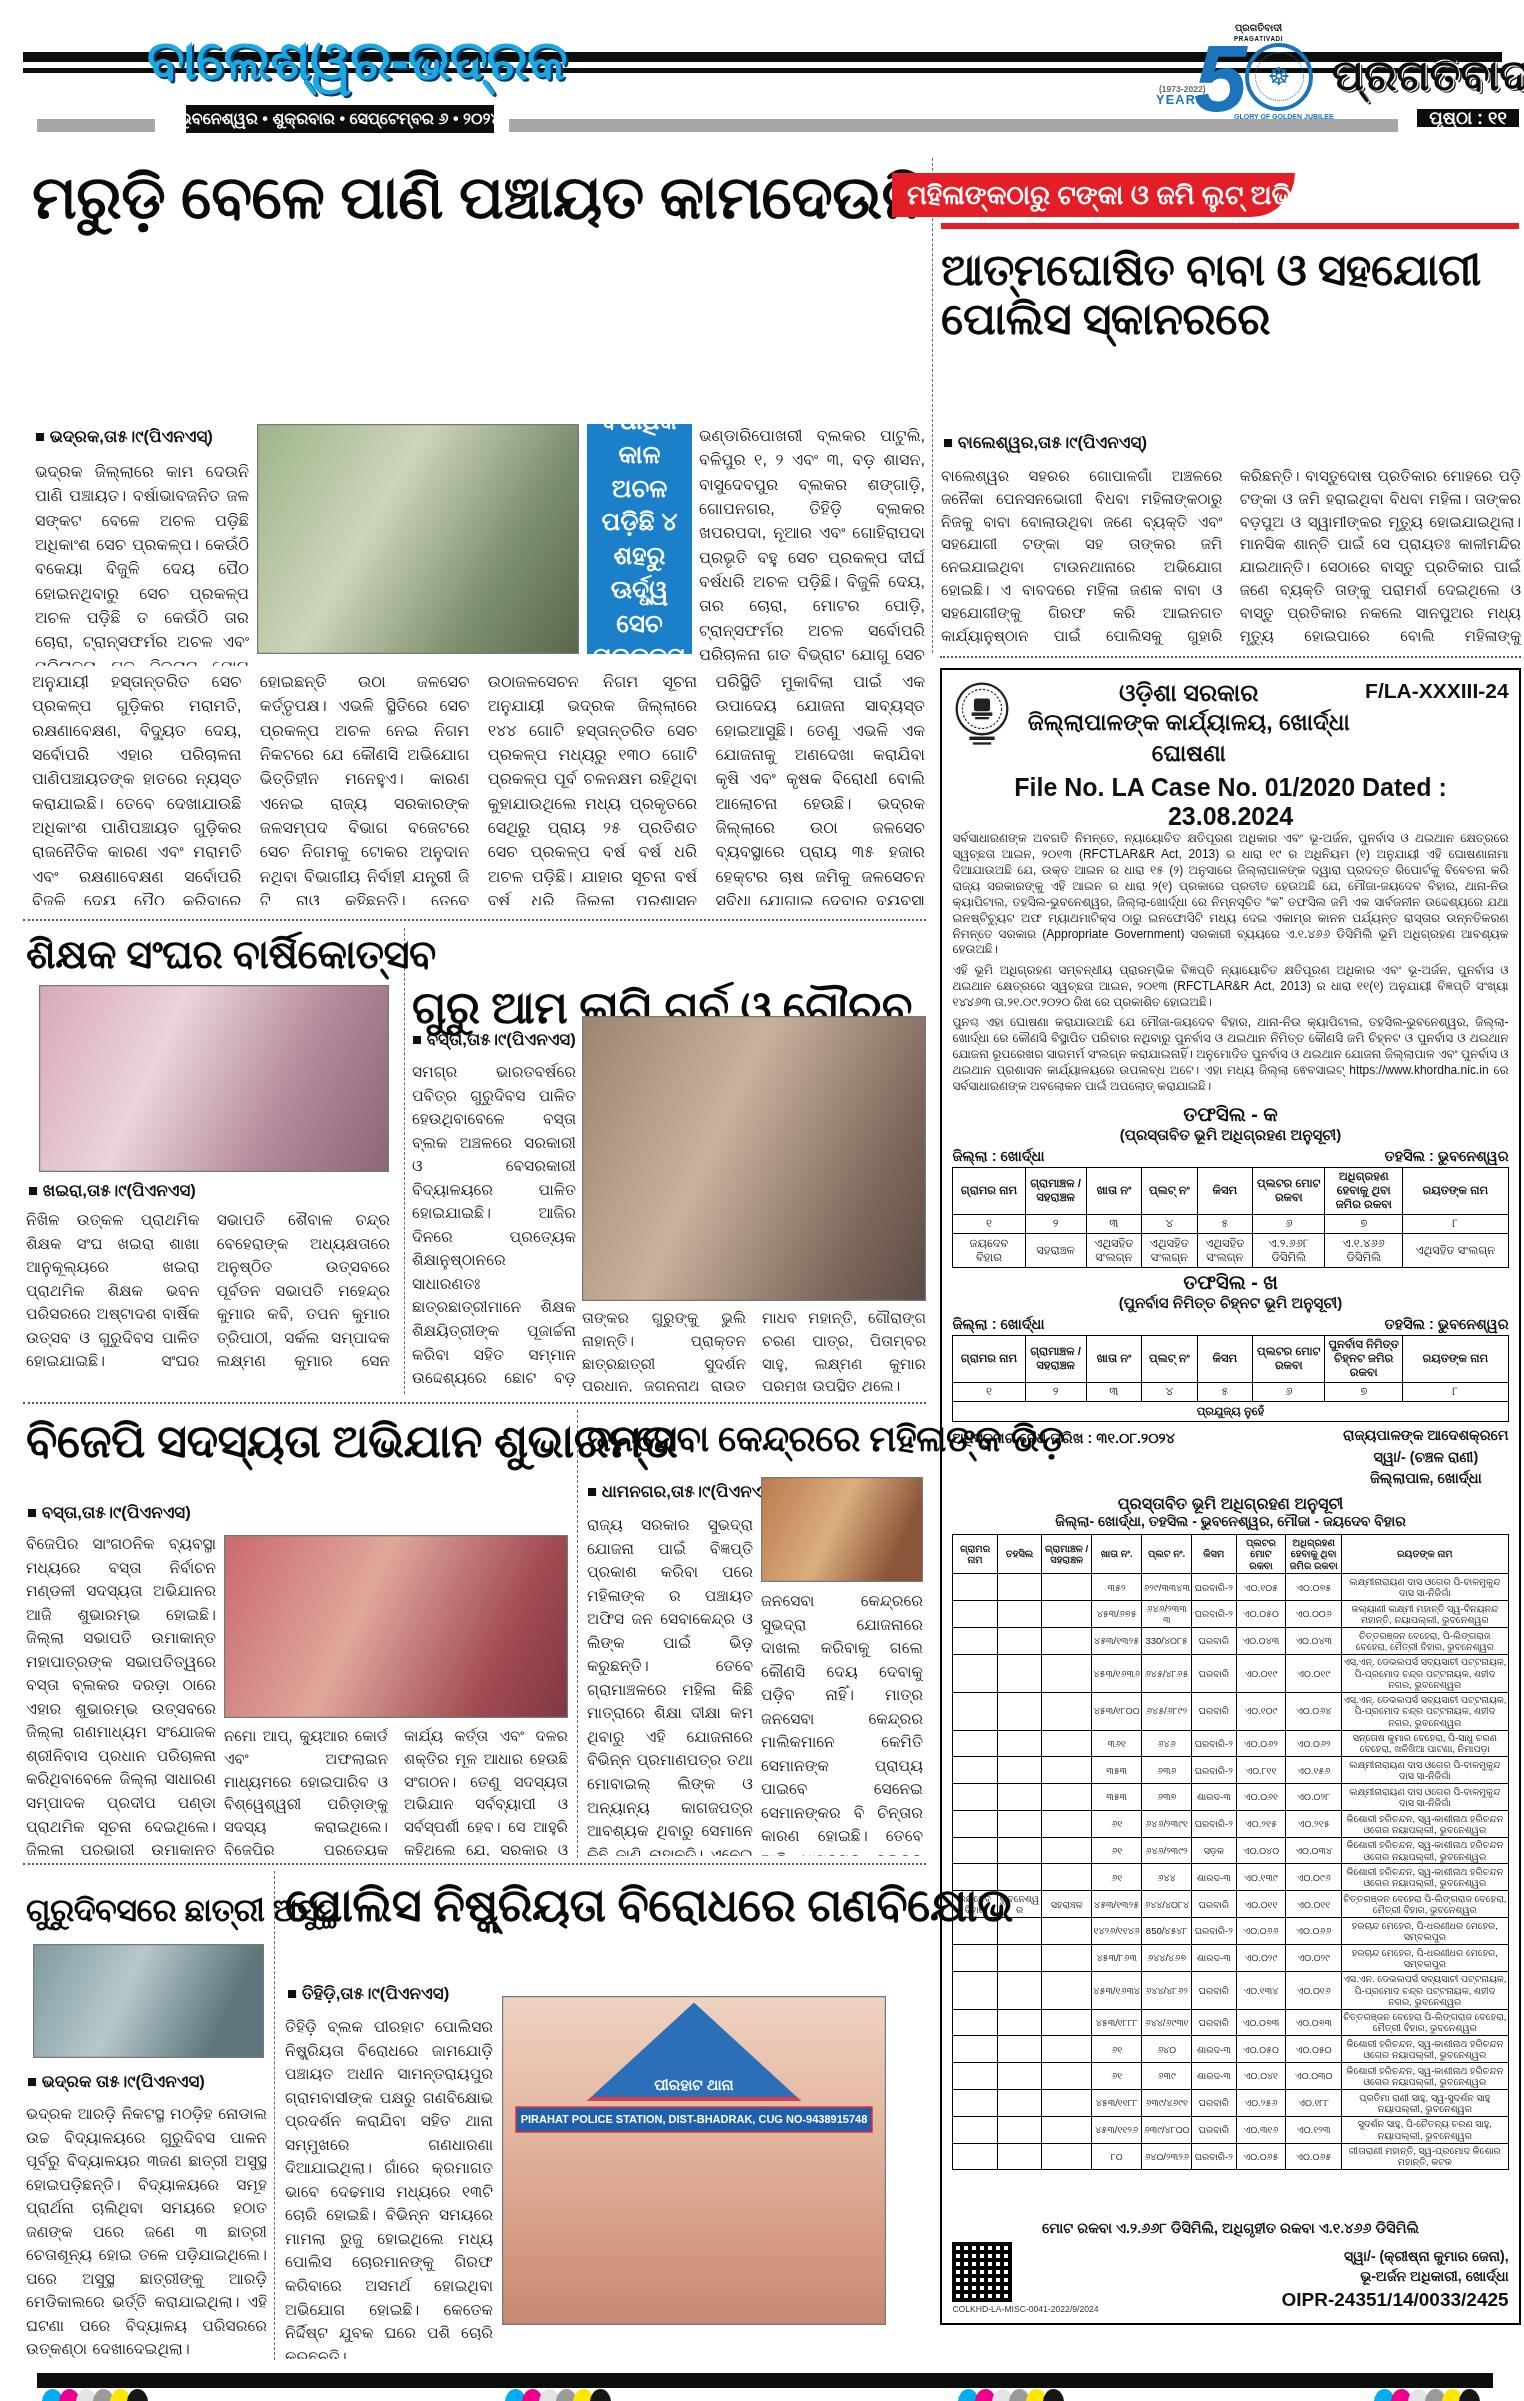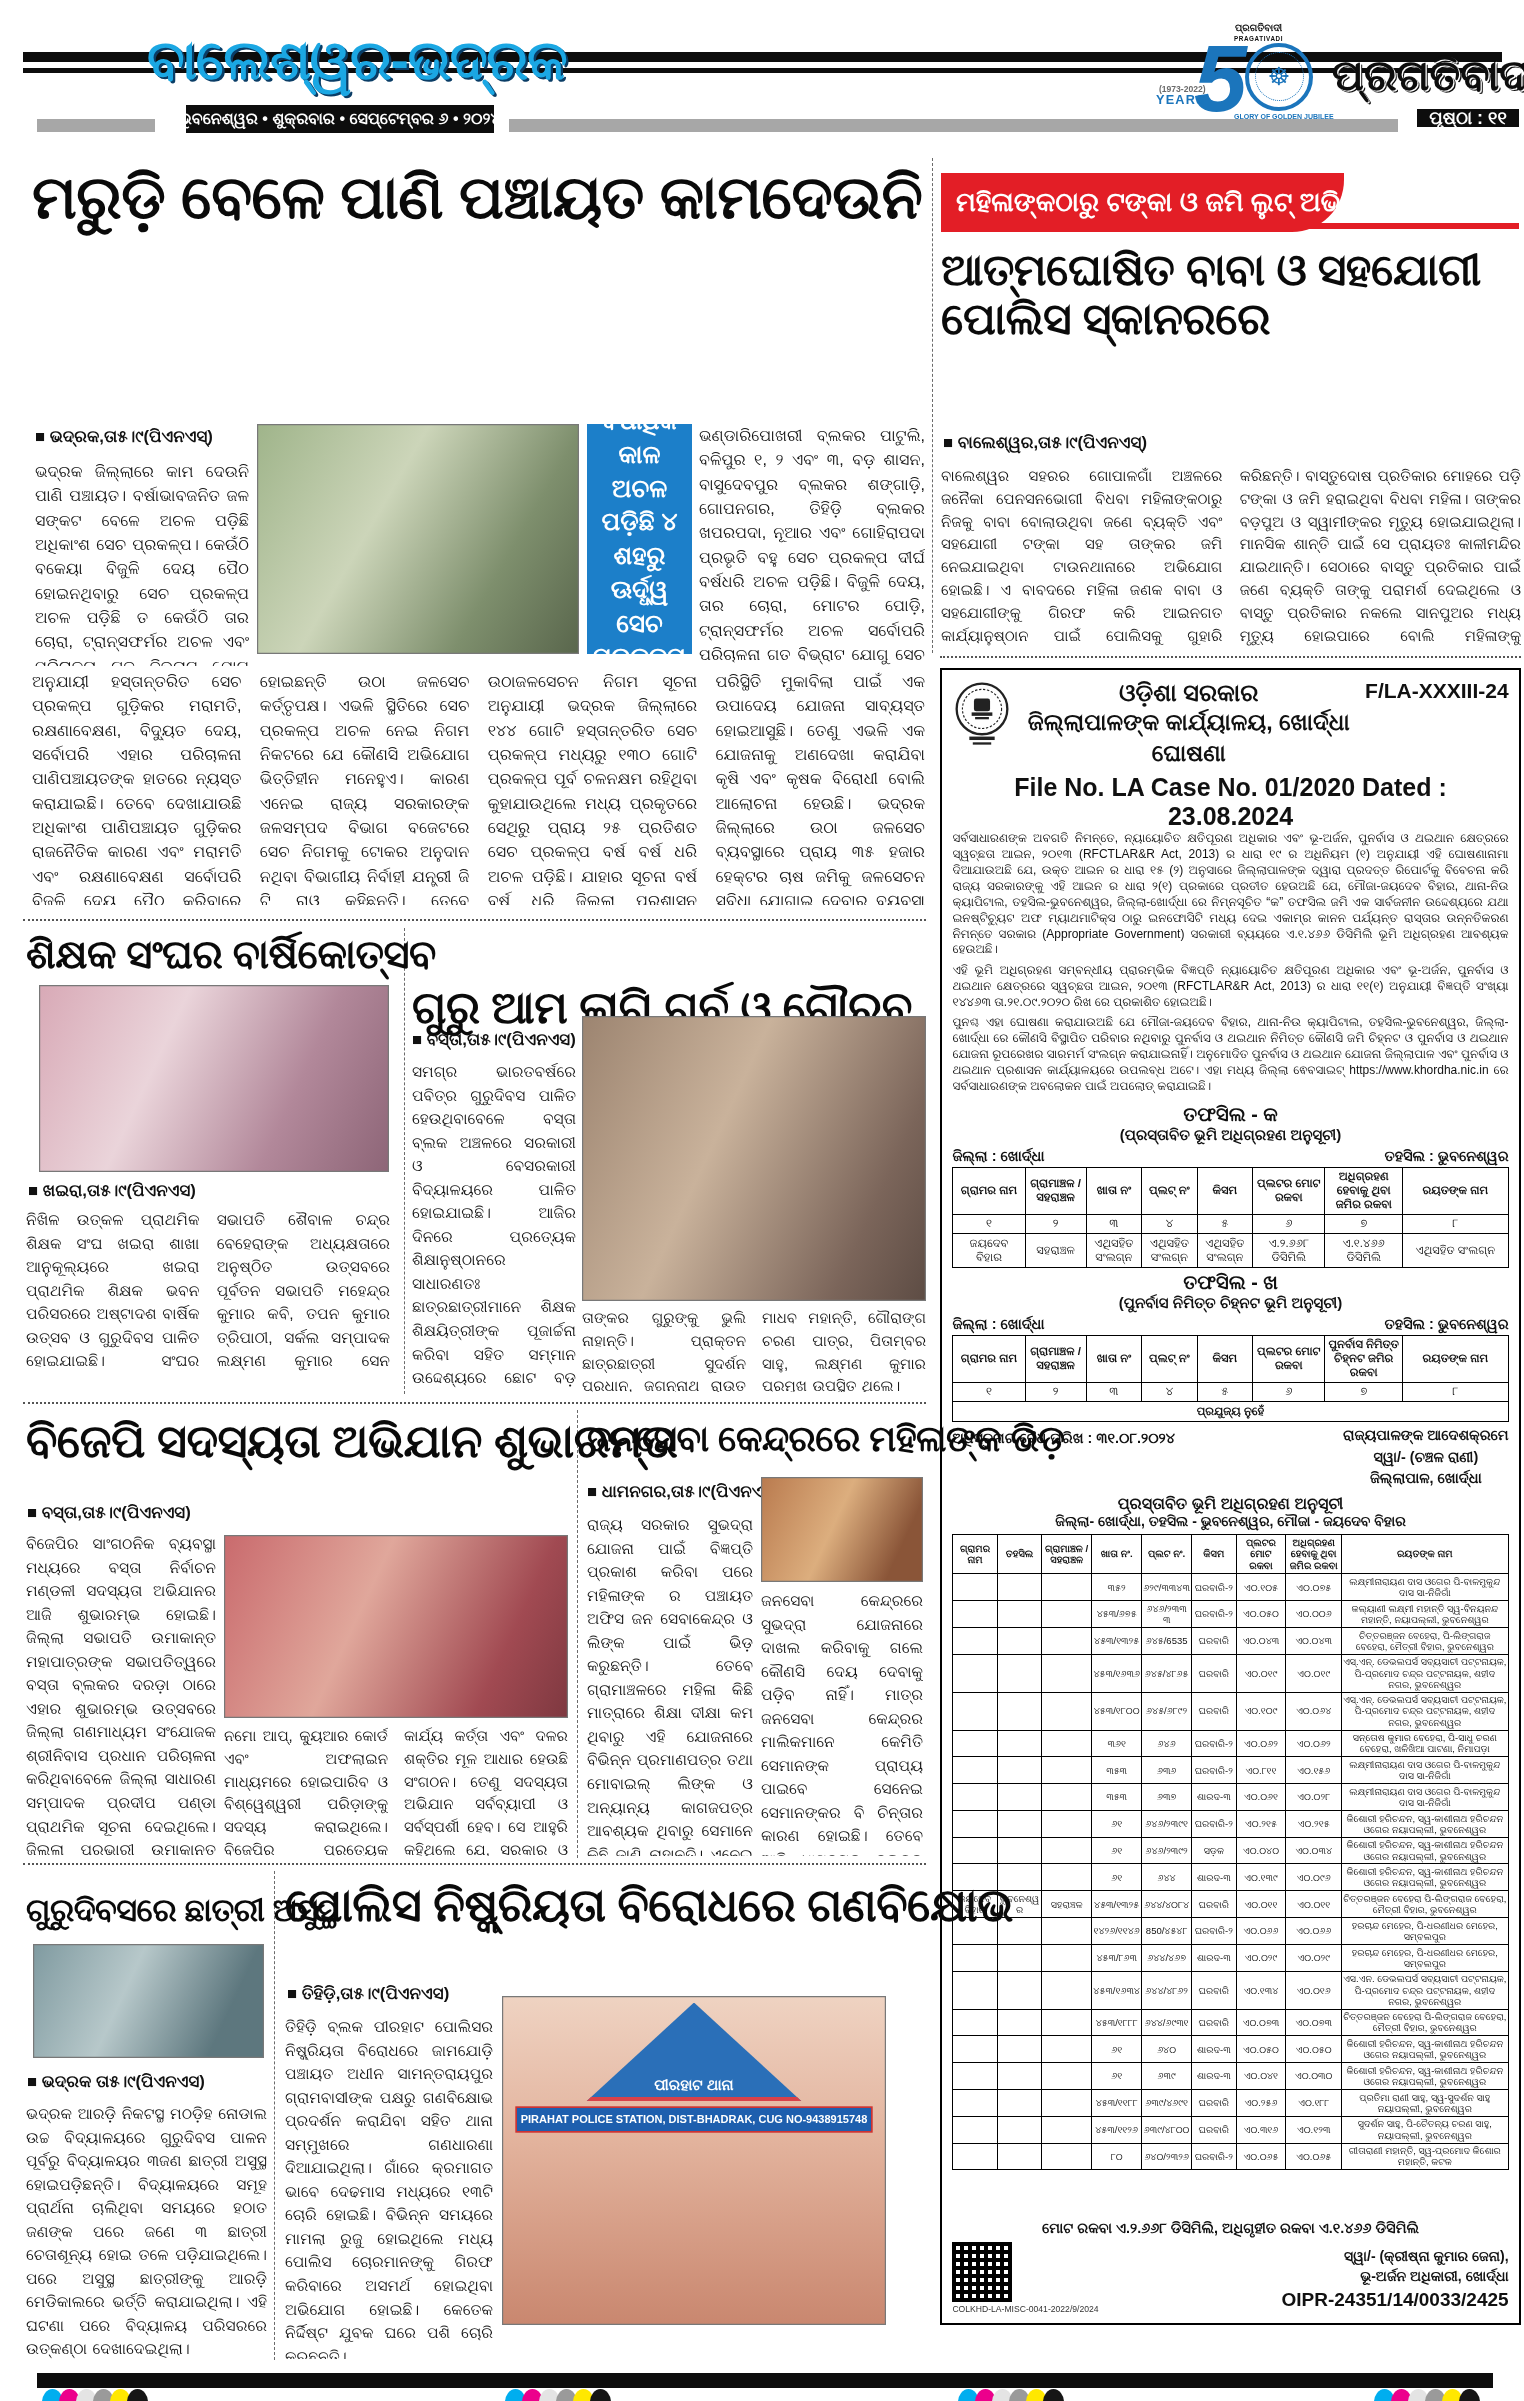--- a/index.html
+++ b/index.html
@@ -121,21 +121,21 @@
   <div class="abs photo" style="left:257px;top:424px;width:322px;height:230px;background:linear-gradient(120deg,#9fb48a,#ccd5b9 38%,#7e8f6d 72%,#59664c)"></div>
   <div class="abs sidebox" style="left:587px;top:424px;width:105px;height:230px">ବର୍ଷାଧିକ କାଳ ଅଚଳ ପଡ଼ିଛି ୪ ଶହରୁ ଊର୍ଦ୍ଧ୍ୱ ସେଚ ପ୍ରକଳ୍ପ</div>
   <div class="abs body-txt" style="left:699px;top:424px;width:226px;height:242px">ଭଣ୍ଡାରିପୋଖରୀ ବ୍ଲକର ପାଟୁଲି, ବଳିପୁର ୧, ୨ ଏବଂ ୩, ବଡ଼ ଶାସନ, ବାସୁଦେବପୁର ବ୍ଲକର ଶଙ୍ଗାଡ଼ି, ଗୋପନଗର, ତିହିଡ଼ି ବ୍ଲକର ଖପରପଦା, ନୂଆର ଏବଂ ଗୋହିରାପଦା ପ୍ରଭୃତି ବହୁ ସେଚ ପ୍ରକଳ୍ପ ଦୀର୍ଘ ବର୍ଷଧରି ଅଚଳ ପଡ଼ିଛି। ବିଜୁଳି ଦେୟ, ତାର ଚୋରା, ମୋଟର ପୋଡ଼ି, ଟ୍ରାନ୍ସଫର୍ମର ଅଚଳ ସର୍ବୋପରି ପରିଚାଳନା ଗତ ବିଭ୍ରାଟ ଯୋଗୁ ସେଚ ପ୍ରକଳ୍ପ ଗୁଡ଼ିକ ବର୍ଷ ବର୍ଷ ଧରି ଅଚଳ ପଡ଼ିଛି।</div>
   <div class="abs" style="left:32px;top:670px;width:893px;height:235px;display:flex;gap:18.4px">
     <div class="body-txt" style="flex:1;height:100%">ଅନୁଯାୟୀ ହସ୍ତାନ୍ତରିତ ସେଚ ପ୍ରକଳ୍ପ ଗୁଡ଼ିକର ମରାମତି, ରକ୍ଷଣାବେକ୍ଷଣ, ବିଦ୍ୟୁତ ଦେୟ, ସର୍ବୋପରି ଏହାର ପରିଚାଳନା ପାଣିପଞ୍ଚାୟତଙ୍କ ହାତରେ ନ୍ୟସ୍ତ କରାଯାଇଛି। ତେବେ ଦେଖାଯାଉଛି ଅଧିକାଂଶ ପାଣିପଞ୍ଚାୟତ ଗୁଡ଼ିକର ରାଜନୈତିକ କାରଣ ଏବଂ ମରାମତି ଏବଂ ରକ୍ଷଣାବେକ୍ଷଣ ସର୍ବୋପରି ବିଜୁଳି ଦେୟ ପୈଠ କରିବାରେ ଅବହେଳା ଯୋଗୁ ବର୍ଷ ବର୍ଷ ଧରି ବହୁ ପାଣିପଞ୍ଚାୟତ ଅଚଳ ପଡ଼ିଛି। ଯାହାକି ସରକାରଙ୍କ ଦୃଷ୍ଟିକୁ ଆସୁନାହିଁ। ତେବେ ଜିଲ୍ଲାରେ</div>
     <div class="body-txt" style="flex:1;height:100%">ହୋଇଛନ୍ତି ଉଠା ଜଳସେଚ କର୍ତ୍ତୃପକ୍ଷ। ଏଭଳି ସ୍ଥିତିରେ ସେଚ ପ୍ରକଳ୍ପ ଅଚଳ ନେଇ ନିଗମ ନିକଟରେ ଯେ କୌଣସି ଅଭିଯୋଗ ଭିତ୍ତିହୀନ ମନେହୁଏ। କାରଣ ଏନେଇ ରାଜ୍ୟ ସରକାରଙ୍କ ଜଳସମ୍ପଦ ବିଭାଗ ବଜେଟରେ ସେଚ ନିଗମକୁ ଟୋକର ଅନୁଦାନ ନଥିବା ବିଭାଗୀୟ ନିର୍ବାହୀ ଯନ୍ତ୍ରୀ ଜି ଟି ରାଓ କହିଛନ୍ତି। ତେବେ ଜଳସଙ୍କଟ ବେଳେ ନିଗମ ନିକଟରେ ଚାଷୀଙ୍କର ବାରମ୍ବାର ଅଭିଯୋଗକୁ ନେଇ ଏନେଇ ଜିଲ୍ଲାପାଳଙ୍କୁ ଅବଗତ କରାଯିବ</div>
     <div class="body-txt" style="flex:1;height:100%">ଉଠାଜଳସେଚନ ନିଗମ ସୂଚନା ଅନୁଯାୟୀ ଭଦ୍ରକ ଜିଲ୍ଲାରେ ୧୪୪ ଗୋଟି ହସ୍ତାନ୍ତରିତ ସେଚ ପ୍ରକଳ୍ପ ମଧ୍ୟରୁ ୧୩୦ ଗୋଟି ପ୍ରକଳ୍ପ ପୂର୍ବ ଚଳନକ୍ଷମ ରହିଥିବା କୁହାଯାଉଥିଲେ ମଧ୍ୟ ପ୍ରକୃତରେ ସେଥିରୁ ପ୍ରାୟ ୨୫ ପ୍ରତିଶତ ସେଚ ପ୍ରକଳ୍ପ ବର୍ଷ ବର୍ଷ ଧରି ଅଚଳ ପଡ଼ିଛି। ଯାହାର ସୂଚନା ବର୍ଷ ବର୍ଷ ଧରି ଜିଲ୍ଲା ପ୍ରଶାସନ ନିକଟରେ ନାହିଁ। ଏବେ ଜଳ ସଙ୍କଟ ବେଳେ ଏହି ତଥ୍ୟ ପଦାକୁ ଆସିଛି। ବିଭାଗୀୟ ସୂଚନା ଅନୁଯାୟୀ ବତ୍ତ ବ୍ଲକରେ ନଦୀରୁ ସେଚ ପ୍ରକଳ୍ପ,</div>
     <div class="body-txt" style="flex:1;height:100%">ପରିସ୍ଥିତି ମୁକାବିଲା ପାଇଁ ଏକ ଉପାଦେୟ ଯୋଜନା ସାବ୍ୟସ୍ତ ହୋଇଆସୁଛି। ତେଣୁ ଏଭଳି ଏକ ଯୋଜନାକୁ ଅଣଦେଖା କରାଯିବା କୃଷି ଏବଂ କୃଷକ ବିରୋଧୀ ବୋଲି ଆଲୋଚନା ହେଉଛି। ଭଦ୍ରକ ଜିଲ୍ଲାରେ ଉଠା ଜଳସେଚ ବ୍ୟବସ୍ଥାରେ ପ୍ରାୟ ୩୫ ହଜାର ହେକ୍ଟର ଚାଷ ଜମିକୁ ଜଳସେଚନ ସୁବିଧା ଯୋଗାଇ ଦେବାର ବ୍ୟବସ୍ଥା ରହିଛି। ହେଲେ ଯୋଜନାର ସଠିକ ରୂପାୟନ ଅଭାବରୁ ଜିଲ୍ଲାରେ କାମ ଦେଉନି ସରକାରଙ୍କ ଅଭିନବ ପାଣିପଞ୍ଚାୟତ ଯୋଜନା।</div>
   </div>
 
-  <div class="abs kicker" style="left:941px;top:173px;width:403px;height:59px">ମହିଳାଙ୍କଠାରୁ ଟଙ୍କା ଓ ଜମି ଲୁଟ୍ ଅଭିଯୋଗ</div>
+  <div class="abs kicker" style="left:892px;top:173px;width:403px;height:44px">ମହିଳାଙ୍କଠାରୁ ଟଙ୍କା ଓ ଜମି ଲୁଟ୍ ଅଭିଯୋଗ</div>
   <div class="abs kicker-tail" style="left:941px;top:223px;width:578px"></div>
   <div class="abs hl-wrap" style="left:941px;top:245px;width:580px;font-size:44px">ଆତ୍ମଘୋଷିତ ବାବା ଓ ସହଯୋଗୀ ପୋଲିସ ସ୍କାନରରେ</div>
   <div class="abs byline" style="left:943px;top:433px">■ ବାଲେଶ୍ୱର,ତା୫।୯(ପିଏନଏସ୍)</div>
   <div class="abs body-txt cols2" style="left:941px;top:465px;width:580px;height:185px;font-size:15px">
     <span>ବାଲେଶ୍ୱର ସହରର ଗୋପାଳଗାଁ ଅଞ୍ଚଳରେ ଜନୈକା ପେନସନଭୋଗୀ ବିଧବା ମହିଳାଙ୍କଠାରୁ ନିଜକୁ ବାବା ବୋଲାଉଥିବା ଜଣେ ବ୍ୟକ୍ତି ଏବଂ ସହଯୋଗୀ ଟଙ୍କା ସହ ତାଙ୍କର ଜମି ନେଇଯାଇଥିବା ଟାଉନଥାନାରେ ଅଭିଯୋଗ ହୋଇଛି। ଏ ବାବଦରେ ମହିଳା ଜଣକ ବାବା ଓ ସହଯୋଗୀଙ୍କୁ ଗିରଫ କରି ଆଇନଗତ କାର୍ଯ୍ୟାନୁଷ୍ଠାନ ପାଇଁ ପୋଲିସକୁ ଗୁହାରି କରିଛନ୍ତି। ବାସ୍ତୁଦୋଷ ପ୍ରତିକାର ମୋହରେ ପଡ଼ି ଟଙ୍କା ଓ ଜମି ହରାଇଥିବା ବିଧବା ମହିଳା। ତାଙ୍କର ବଡ଼ପୁଅ ଓ ସ୍ୱାମୀଙ୍କର ମୃତ୍ୟୁ ହୋଇଯାଇଥିଲା। ମାନସିକ ଶାନ୍ତି ପାଇଁ ସେ ପ୍ରାୟତଃ କାଳୀମନ୍ଦିର ଯାଇଥାନ୍ତି। ସେଠାରେ ବାସ୍ତୁ ପ୍ରତିକାର ପାଇଁ ଜଣେ ବ୍ୟକ୍ତି ତାଙ୍କୁ ପରାମର୍ଶ ଦେଇଥିଲେ ଓ ବାସ୍ତୁ ପ୍ରତିକାର ନକଲେ ସାନପୁଅର ମଧ୍ୟ ମୃତ୍ୟୁ ହୋଇପାରେ ବୋଲି ମହିଳାଙ୍କୁ ଡରାଇଥିଲେ। ଏଥିନିମନ୍ତେ ତୁମର ବ୍ୟାଙ୍କ କାଗଜପତ୍ର, ଜମିବାଡ଼ି ସହ ଘର ଜଣେ ବାବାଙ୍କ ଦ୍ୱାରା ବାସ୍ତୁ ଶୋଧନ ହେବ ବୋଲି କହିଥିଲେ। କିଛିଦିନ ପରେ ସେହି ବ୍ୟକ୍ତିଜଣକ ବାବାଙ୍କ ସହ ମହିଳାଙ୍କୁ ସାକ୍ଷାତ କରିଥିଲେ। ବାବା ସମସ୍ତ କଥା ଶୁଣିଲେ। ଜଗନ୍ନାଥଙ୍କ ନାମସ୍ମରଣ କରନ୍ତୁ ନହେଲେ ସର୍ବନାଶ ହେବ ବୋଲି କହି ପ୍ରସାଦ ଖାଇବାକୁ</span>
     
   </div>
   <div class="abs hdiv" style="left:940px;top:656px;width:581px"></div>
 
   <div class="abs notice" style="left:940px;top:668px;width:581px;height:1657px">
@@ -317,21 +317,21 @@
               <td>ଏ୦.୦୫୦</td>
               <td>ଏ୦.୦୦୬</td>
               <td>କଲ୍ୟାଣୀ ଲକ୍ଷ୍ମୀ ମହାନ୍ତି ସ୍ୱ-ବିନୟନନ୍ଦ ମହାନ୍ତି, ନୟାପଲ୍ଲୀ, ଭୁବନେଶ୍ୱର</td>
             </tr>
 
             <tr>
               <td></td>
               <td></td>
               <td></td>
               <td>୪୫୩/୧୩୨୫</td>
-              <td>୬୪୫/6535</td>
+              <td>330/୪୦୮୫</td>
               <td>ଘରବାରି</td>
               <td>ଏ୦.୦୪୩</td>
               <td>ଏ୦.୦୪୩</td>
               <td>ଚିତ୍ତରଞ୍ଜନ ବେହେରା, ପି-ଲିଙ୍ଗରାଜ ବେହେରା, ମୈତ୍ରୀ ବିହାର, ଭୁବନେଶ୍ୱର</td>
             </tr>
 
             <tr>
               <td></td>
               <td></td>
               <td></td>

